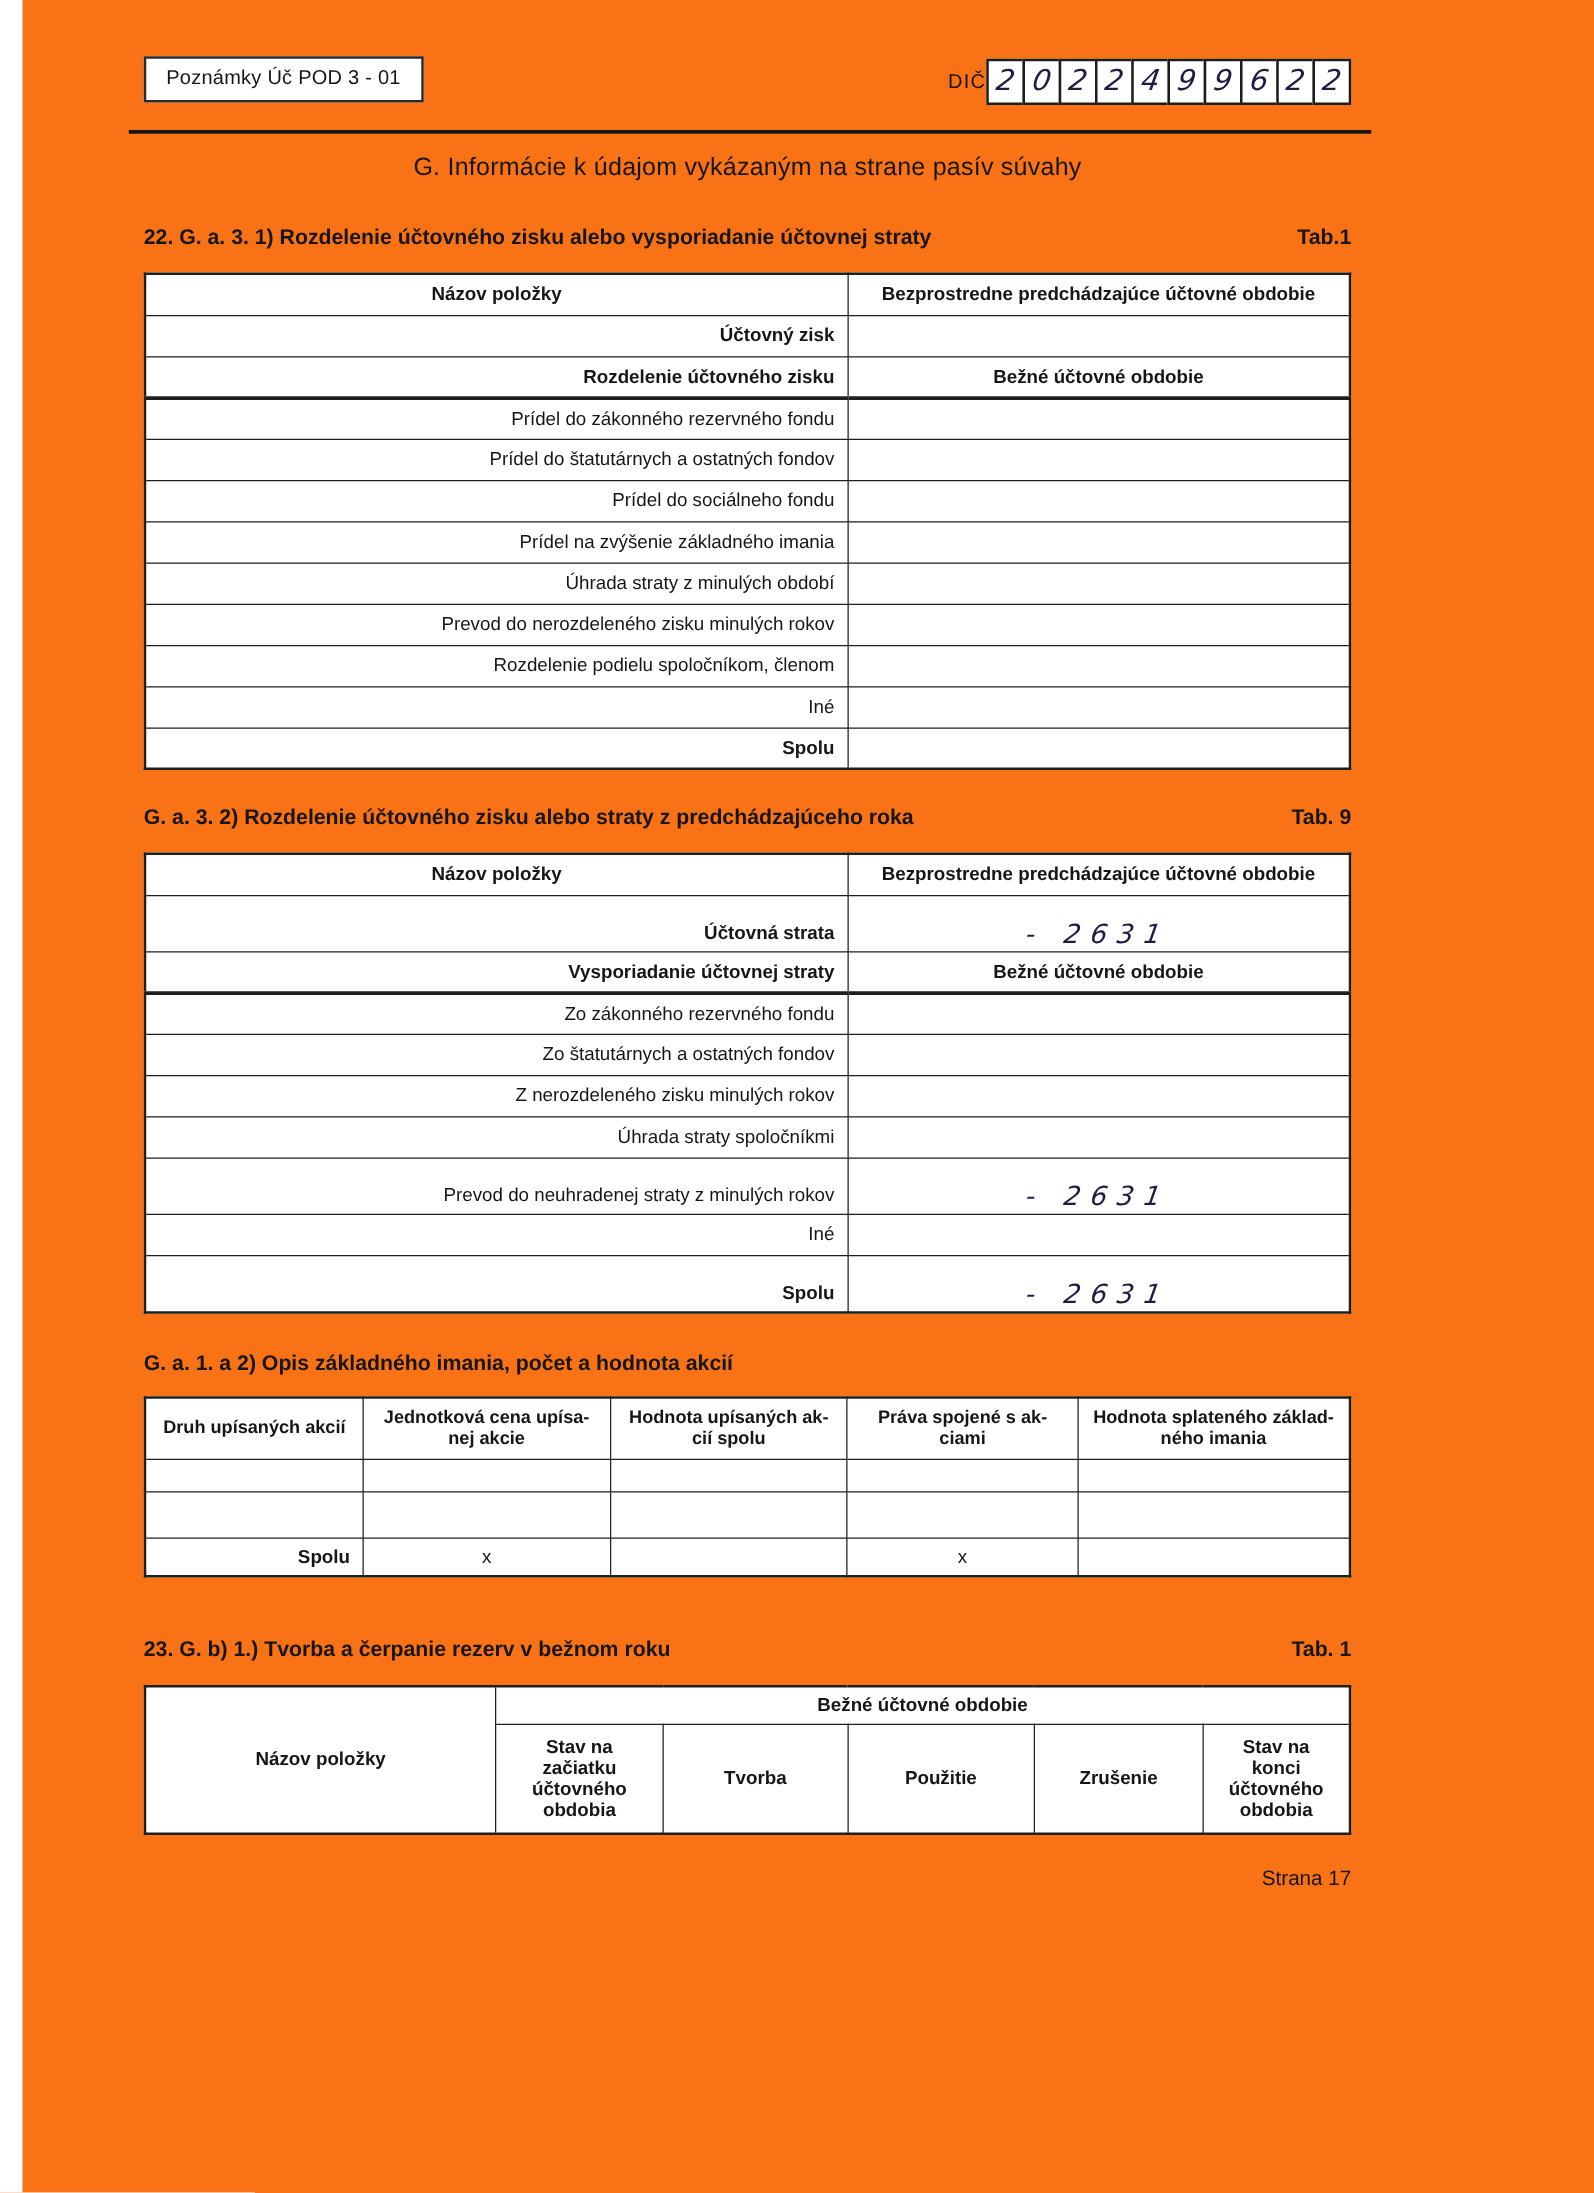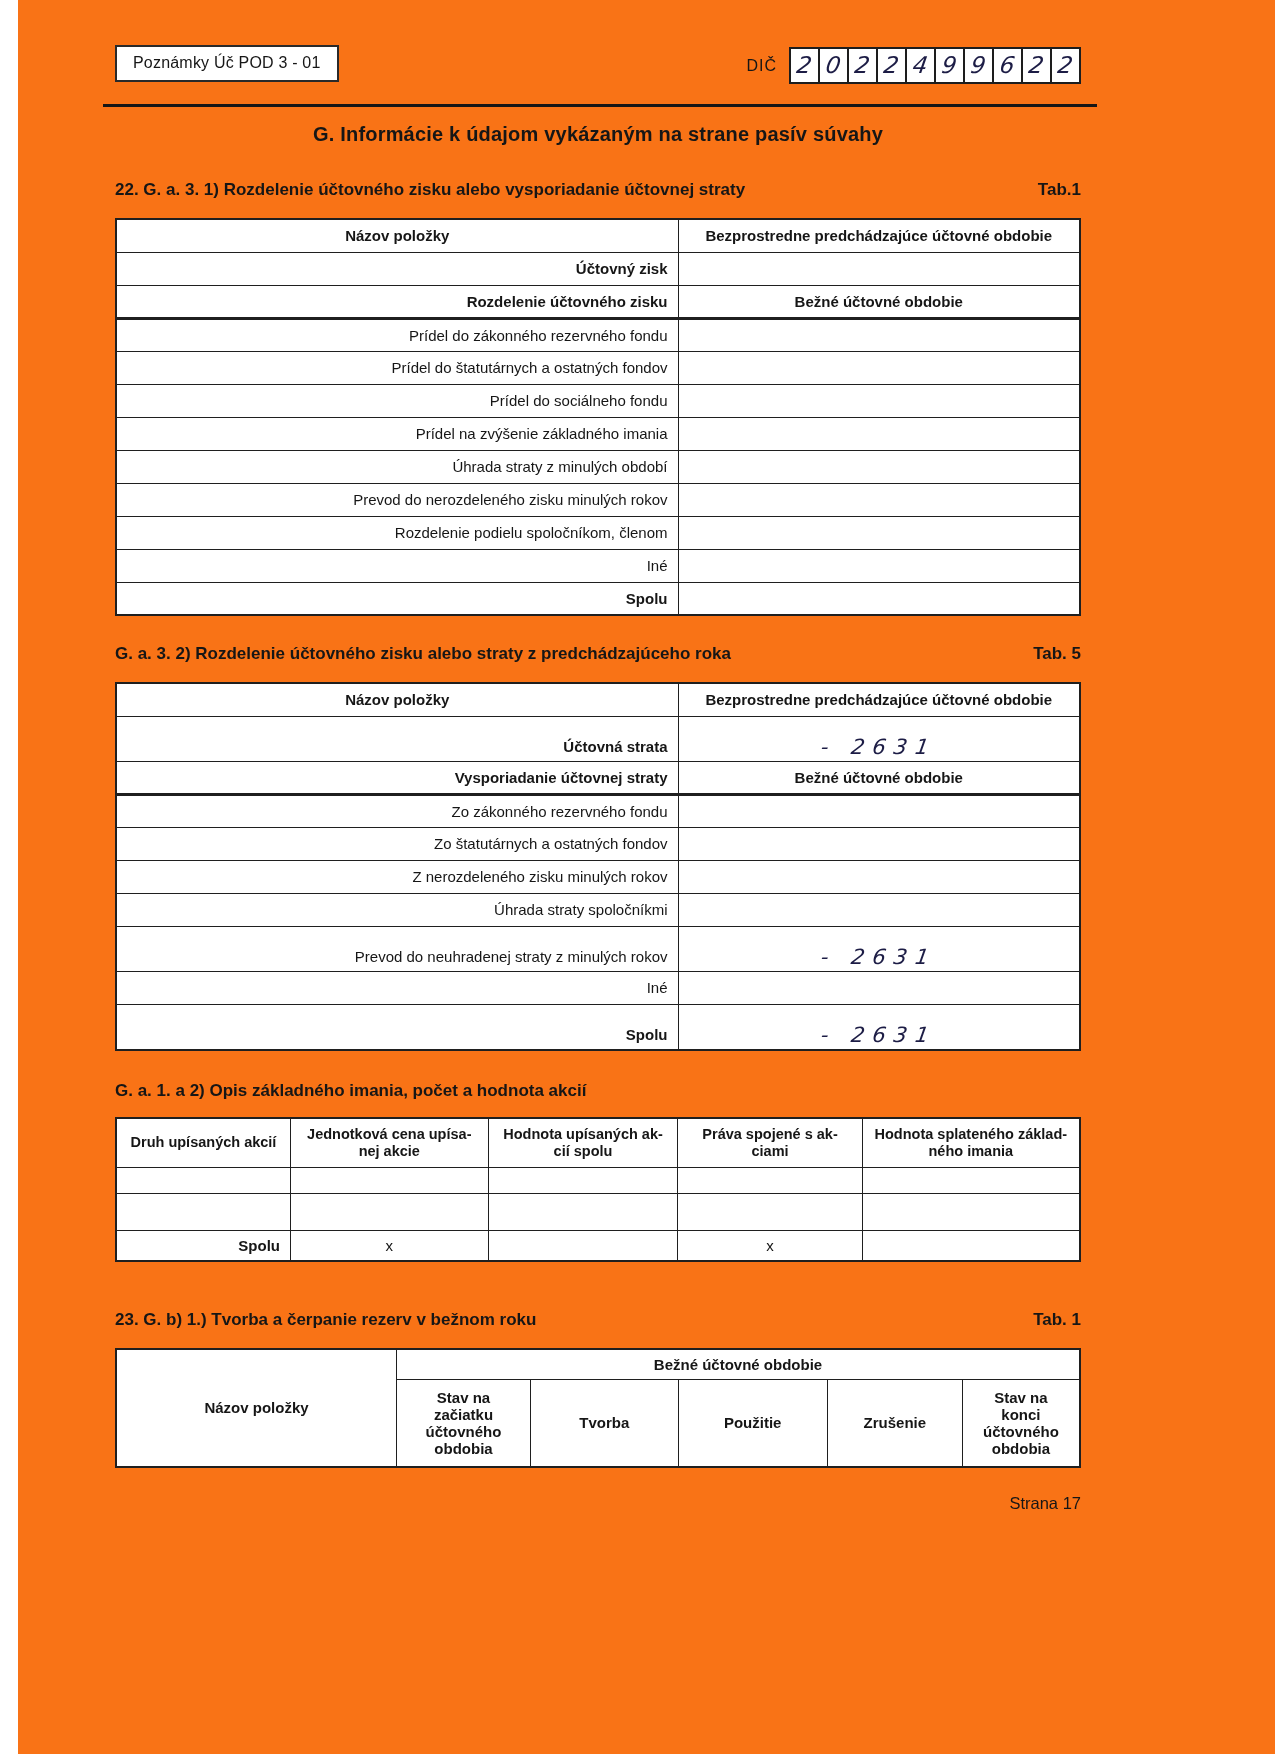--- a/index.html
+++ b/index.html
@@ -14,40 +14,40 @@
     margin-left:18px;
   }
   .content { position:absolute; left:97px; top:0; width:966px; }
 
   
   .top-row { margin-top:45px; display:flex; justify-content:space-between; align-items:flex-start; }
   .form-id-box {
     border:2px solid #2a2a2a; padding:7px 16px 8px 16px;
     font-size:16px; letter-spacing:0.2px; background:#fff;
   }
-  .dic-group { display:flex; align-items:center; gap:12px; margin-top:2px; }
+  .dic-group { display:flex; align-items:center; margin-top:2px; }
   .dic-label { font-size:16px; letter-spacing:1px; }
   .dic-cells { display:flex; }
   .dic-cell {
     width:31px; height:37px; border:2px solid #1d1d1d; margin-left:-2px;
     display:flex; align-items:center; justify-content:center; background:#fff;
   }
   .dic-cell:first-child { margin-left:0; }
   .hw-ink {
     display:inline-block;
     font-family:"DejaVu Sans", sans-serif;
     font-style:italic;
     color:#1c1c45;
     transform:skewX(-9deg);
   }
   .dic-cell .hw-ink { font-size:23px; line-height:23px; }
 
   .top-rule { height:3px; background:#161616; margin-top:20px; margin-left:-12px; width:calc(100% + 28px); }
 
-  .page-title { margin-top:16px; text-align:center; font-size:20px; font-weight:bold; letter-spacing:0.2px; }
+  .page-title { margin-top:16px; text-align:center; font-size:20px; font-weight:normal; letter-spacing:0.2px; }
 
   
   .sec-line { display:flex; justify-content:space-between; align-items:baseline; font-weight:bold; font-size:17px; }
   .sec1-head { margin-top:34px; }
   .sec2-head { margin-top:28px; }
   .sec3-head { margin-top:30px; }
   .sec4-head { margin-top:48px; }
 
   
   table.t { width:100%; border-collapse:collapse; table-layout:fixed; background:#fff; }
@@ -187,21 +187,21 @@
         </tr>
         <tr>
           <td class="lbl b">Spolu</td>
           <td class="val"></td>
         </tr>
       </tbody>
     </table>
 
     <div class="sec-line sec2-head">
       <span>G. a. 3. 2)  Rozdelenie účtovného zisku alebo  straty z predchádzajúceho roka</span>
-      <span>Tab. 5</span>
+      <span>Tab. 9</span>
     </div>
 
     <table class="t t2">
       <colgroup>
           <col style="width:58.3%">
           <col style="width:41.7%">
         </colgroup>
       <thead>
         <tr>
           <th>Názov položky</th>

